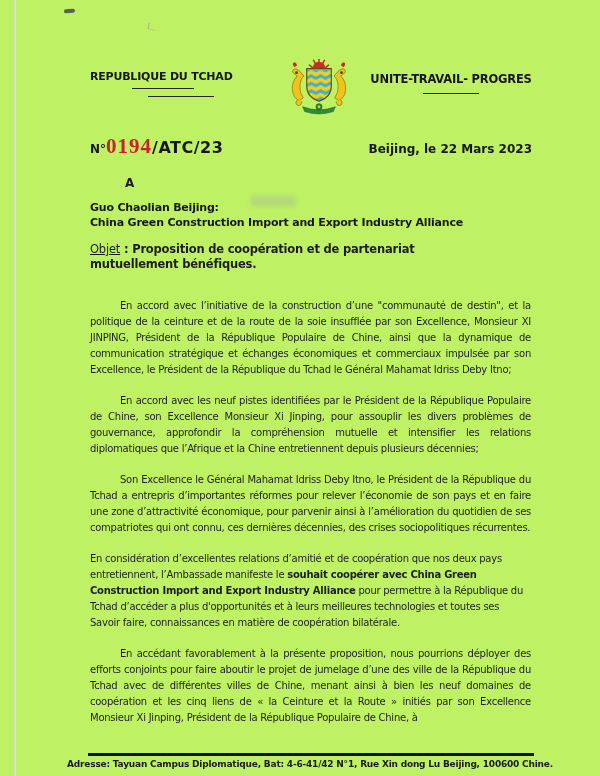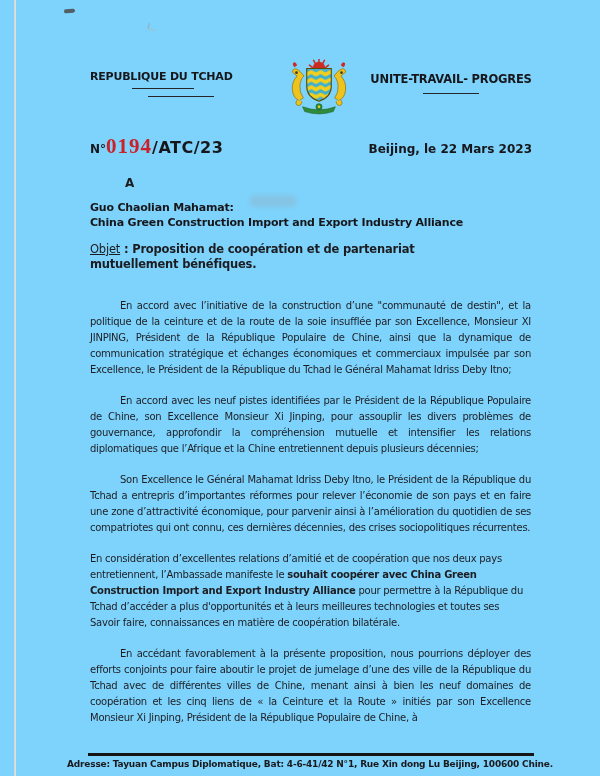--- a/index.html
+++ b/index.html
@@ -4,21 +4,21 @@
 <style>
   html,body{margin:0;padding:0;}
   body{
     width:600px;height:776px;
     background:#e9e9e7;
     font-family:"DejaVu Sans","Liberation Sans",sans-serif;
     -webkit-font-smoothing:antialiased;
   }
   .page{
     position:relative;width:600px;height:776px;
-    background:#7dd3fc;
+    background:#bef264;
     overflow:hidden;
     color:#1c1c20;
   }
   
   .scan-edge{
     position:absolute;left:14px;top:0;bottom:0;width:2px;
     background:linear-gradient(to right,#d2d2ce,#e4e4e0);
   }
   .scan-mark-1{
     position:absolute;left:64px;top:9px;width:11px;height:4px;
@@ -147,21 +147,21 @@
     <div class="rule rule-c"></div>
   </div>
 
   <div class="ref-row">
     <div class="ref-no"><span>N°</span><span class="num">0194</span><span class="suffix">/ATC/23</span></div>
     <div class="ref-date">Beijing, le 22 Mars 2023</div>
   </div>
 
   <div class="salutation">A</div>
   <div class="addressee">
-    <div>Guo Chaolian Mahamat:</div>
+    <div>Guo Chaolian Beijing:</div>
     <div>China Green Construction Import and Export Industry Alliance</div>
   </div>
 
   <div class="subject"><span class="label">Objet</span><span class="rest"> : </span><span class="rest">Proposition de coopération et de partenariat mutuellement bénéfiques.</span></div>
 
   <div class="body-text">
     <p>En accord avec l’initiative de la construction d’une "communauté de destin", et la politique de la ceinture et de la route de la soie insufflée par son Excellence, Monsieur XI JINPING, Président de la République Populaire de Chine, ainsi que la dynamique de communication stratégique et échanges économiques et commerciaux impulsée par son Excellence, le Président de la République du Tchad le Général Mahamat Idriss Deby Itno;</p>
     <p>En accord avec les neuf pistes identifiées par le Président de la République Populaire de Chine, son Excellence Monsieur Xi Jinping, pour assouplir les divers problèmes de gouvernance, approfondir la compréhension mutuelle et intensifier les relations diplomatiques que l’Afrique et la Chine entretiennent depuis plusieurs décennies;</p>
     <p>Son Excellence le Général Mahamat Idriss Deby Itno, le Président de la République du Tchad a entrepris d’importantes réformes pour relever l’économie de son pays et en faire une zone d’attractivité économique, pour parvenir ainsi à l’amélioration du quotidien de ses compatriotes qui ont connu, ces dernières décennies, des crises sociopolitiques récurrentes.</p>
     <p class="no-indent"><span>En considération d’excellentes relations d’amitié et de coopération que nos deux pays entretiennent, l’Ambassade manifeste le </span><span class="b">souhait coopérer avec  China Green Construction Import and Export Industry Alliance</span><span> pour permettre à la République du Tchad d’accéder a plus d'opportunités et à leurs meilleures technologies et toutes ses Savoir faire, connaissances en matière de coopération bilatérale.</span></p>

